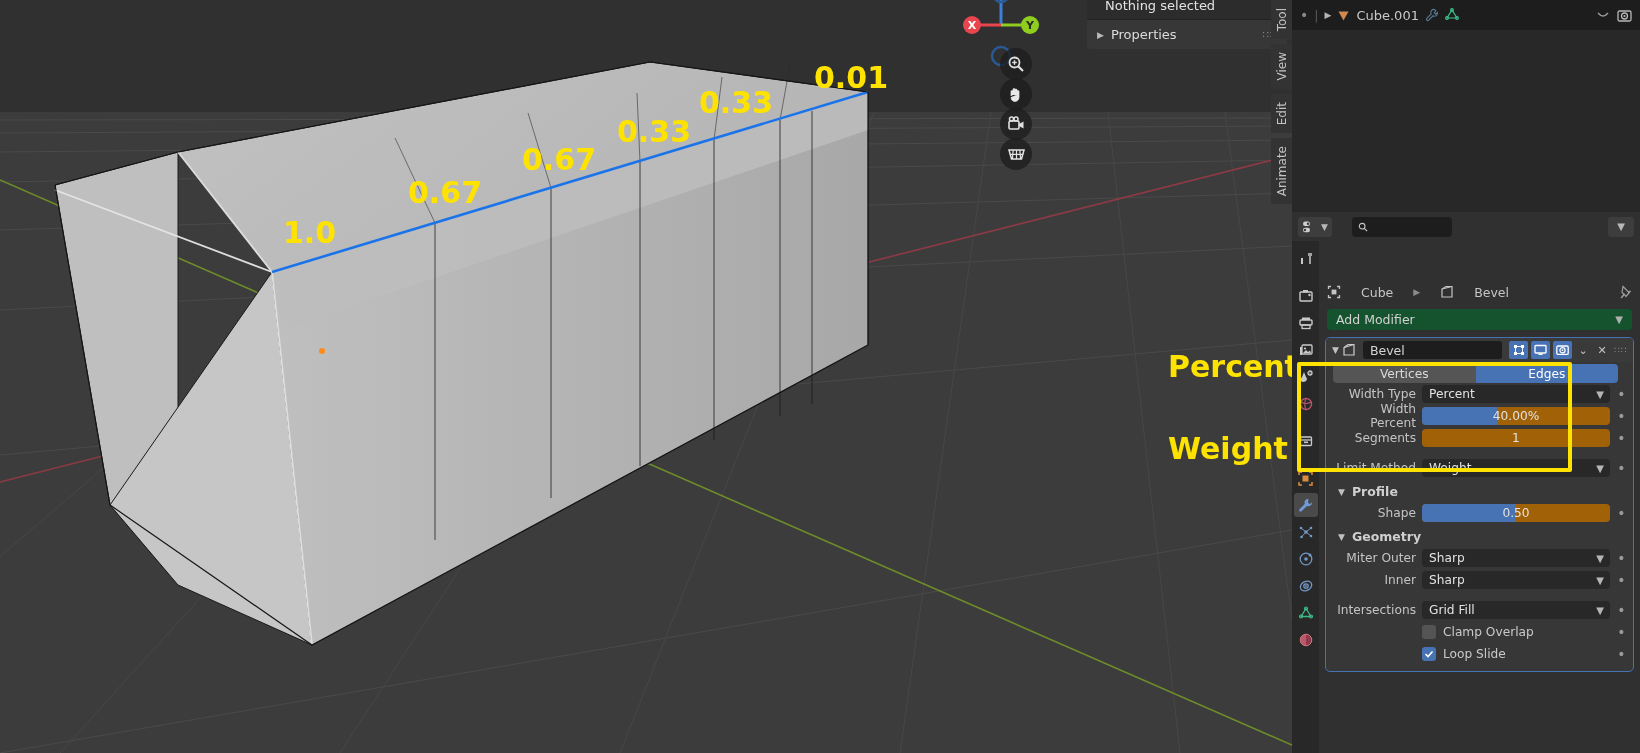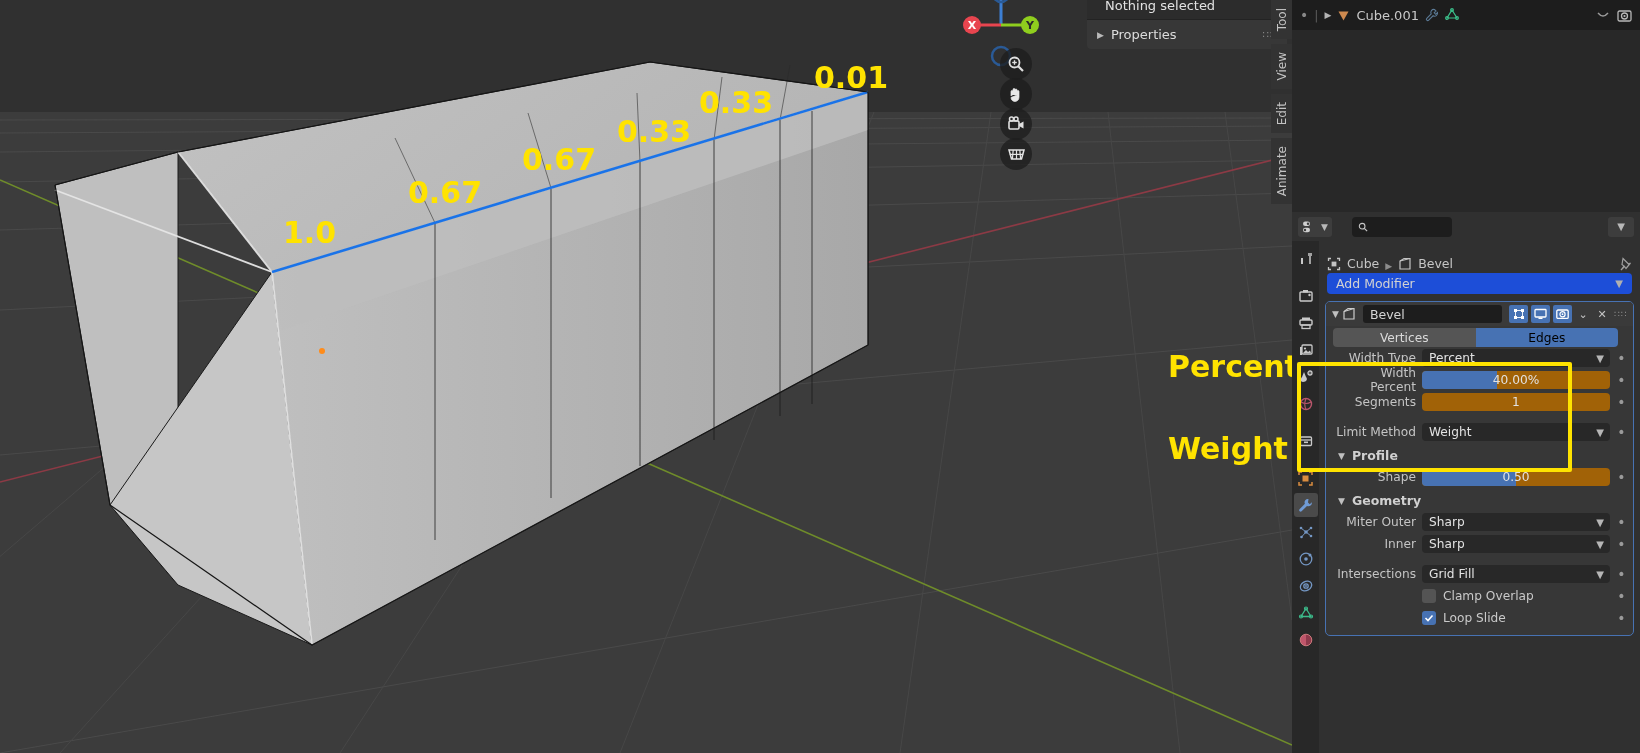--- a/index.html
+++ b/index.html
@@ -130,28 +130,28 @@
   .picon.active { background: #4a4a4a; }
   .picon.gap { margin-top: 10px; }
 
   
   #props-body {
     position: absolute; left: 27px; top: 241px; width: 321px; height: 512px;
     background: #303030;
     padding: 0;
   }
   #breadcrumb {
-    display: flex; align-items: flex-end; gap: 6px;
-    height: 30px; padding: 0 8px; font-size: 12.5px; color: #c6c6c6;
+    display: flex; align-items: center; gap: 20px;
+    height: 30px; padding: 0 8px; font-size: 12.5px; color: #c6c6c6; margin-top: 36px;
   }
   #breadcrumb .sep { color: #8c8c8c; font-size: 9px; }
 
   #add-modifier {
     margin: 2px 8px 7px 8px; height: 21px; border-radius: 4px;
-    background: #1d4ed8;
+    background: #14532d;
     display: flex; align-items: center; padding: 0 9px;
     font-size: 12.5px; color: #d2d2d2; text-align: center;
   }
   #add-modifier .chev { margin-left: auto; color: #b0b0b0; font-size: 10px; }
 
   #mod-panel {
     margin: 0 6px; border: 1px solid #4772b3; border-radius: 5px;
     background: #373737; overflow: visible; position: relative;
   }
   #mod-head {
@@ -173,21 +173,21 @@
   .tgl.on { background: #4772b3; }
   .mini { width: 16px; height: 18px; display: flex; align-items: center; justify-content: center; color: #c4c4c4; font-size: 11px;}
 
   #mod-body { padding: 0 0 6px 0; }
 
   .seg-row { display: flex; margin: 2px 15px 0 7px; height: 19px; border-radius: 4px; overflow: hidden; }
   .seg {
     flex: 1 1 50%; display: flex; align-items: center; justify-content: center;
     font-size: 12.2px; color: #dadada; background: #555555;
   }
-  .seg.active { background: #4772b3; color: #000000; }
+  .seg.active { background: #4772b3; color: #ffffff; }
 
   .prow {
     display: flex; align-items: center; gap: 6px;
     padding: 2px 6px 2px 6px; height: 22px;
   }
   .plabel { width: 84px; text-align: right; font-size: 12.2px; color: #c4c4c4; }
   .pfield {
     flex: 1 1 auto; height: 18px; border-radius: 4px; background: #a16207;
     display: flex; align-items: center; position: relative; overflow: hidden;
     font-size: 12.2px; color: #e2e2e2;

